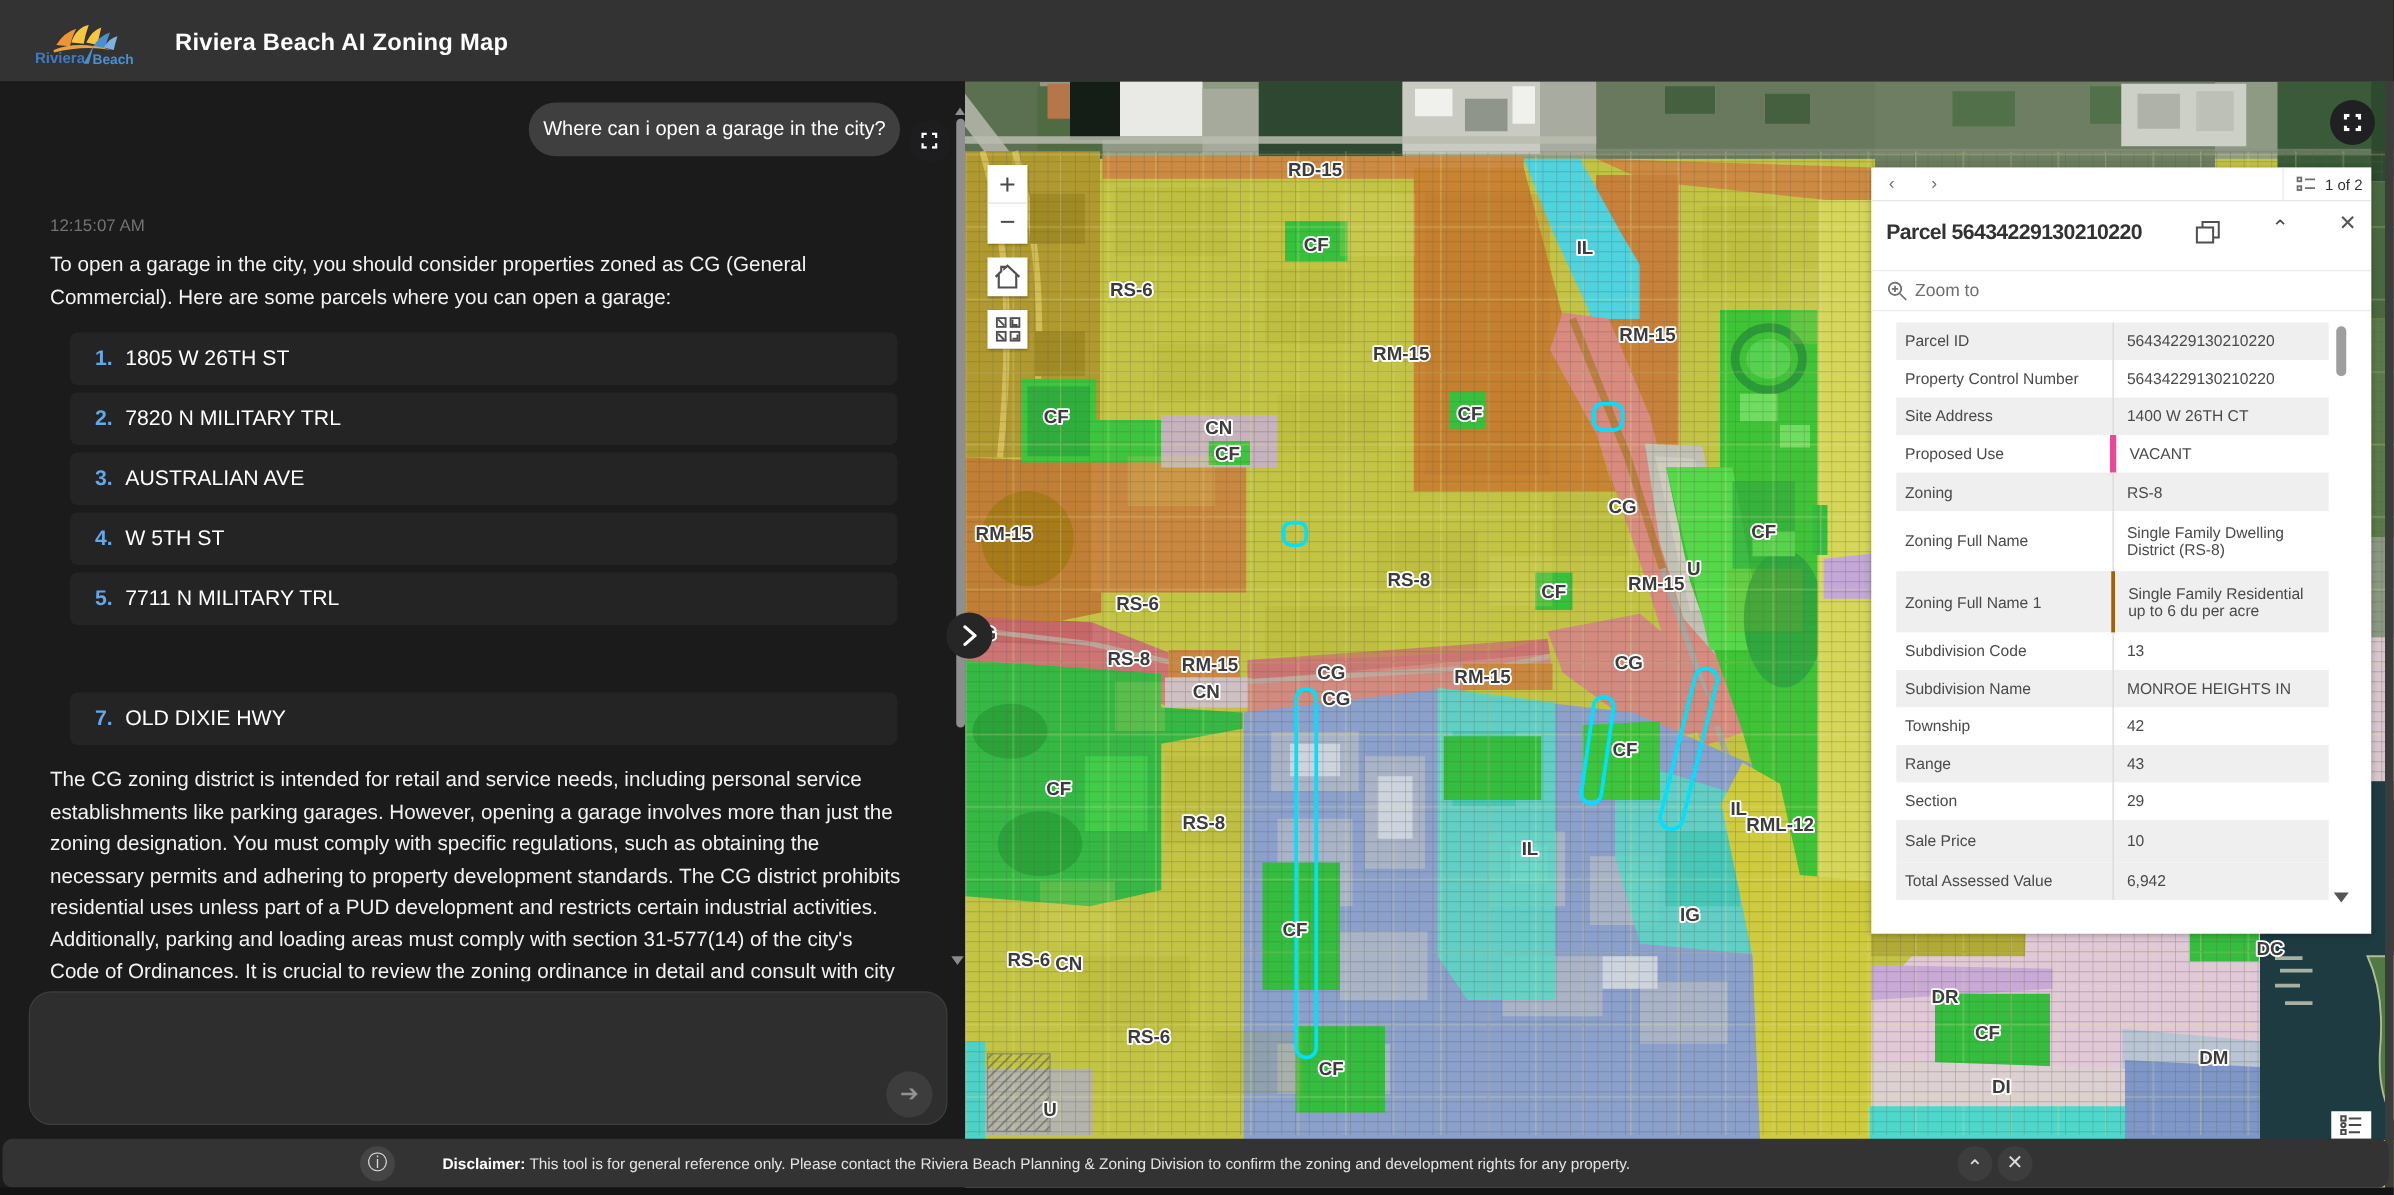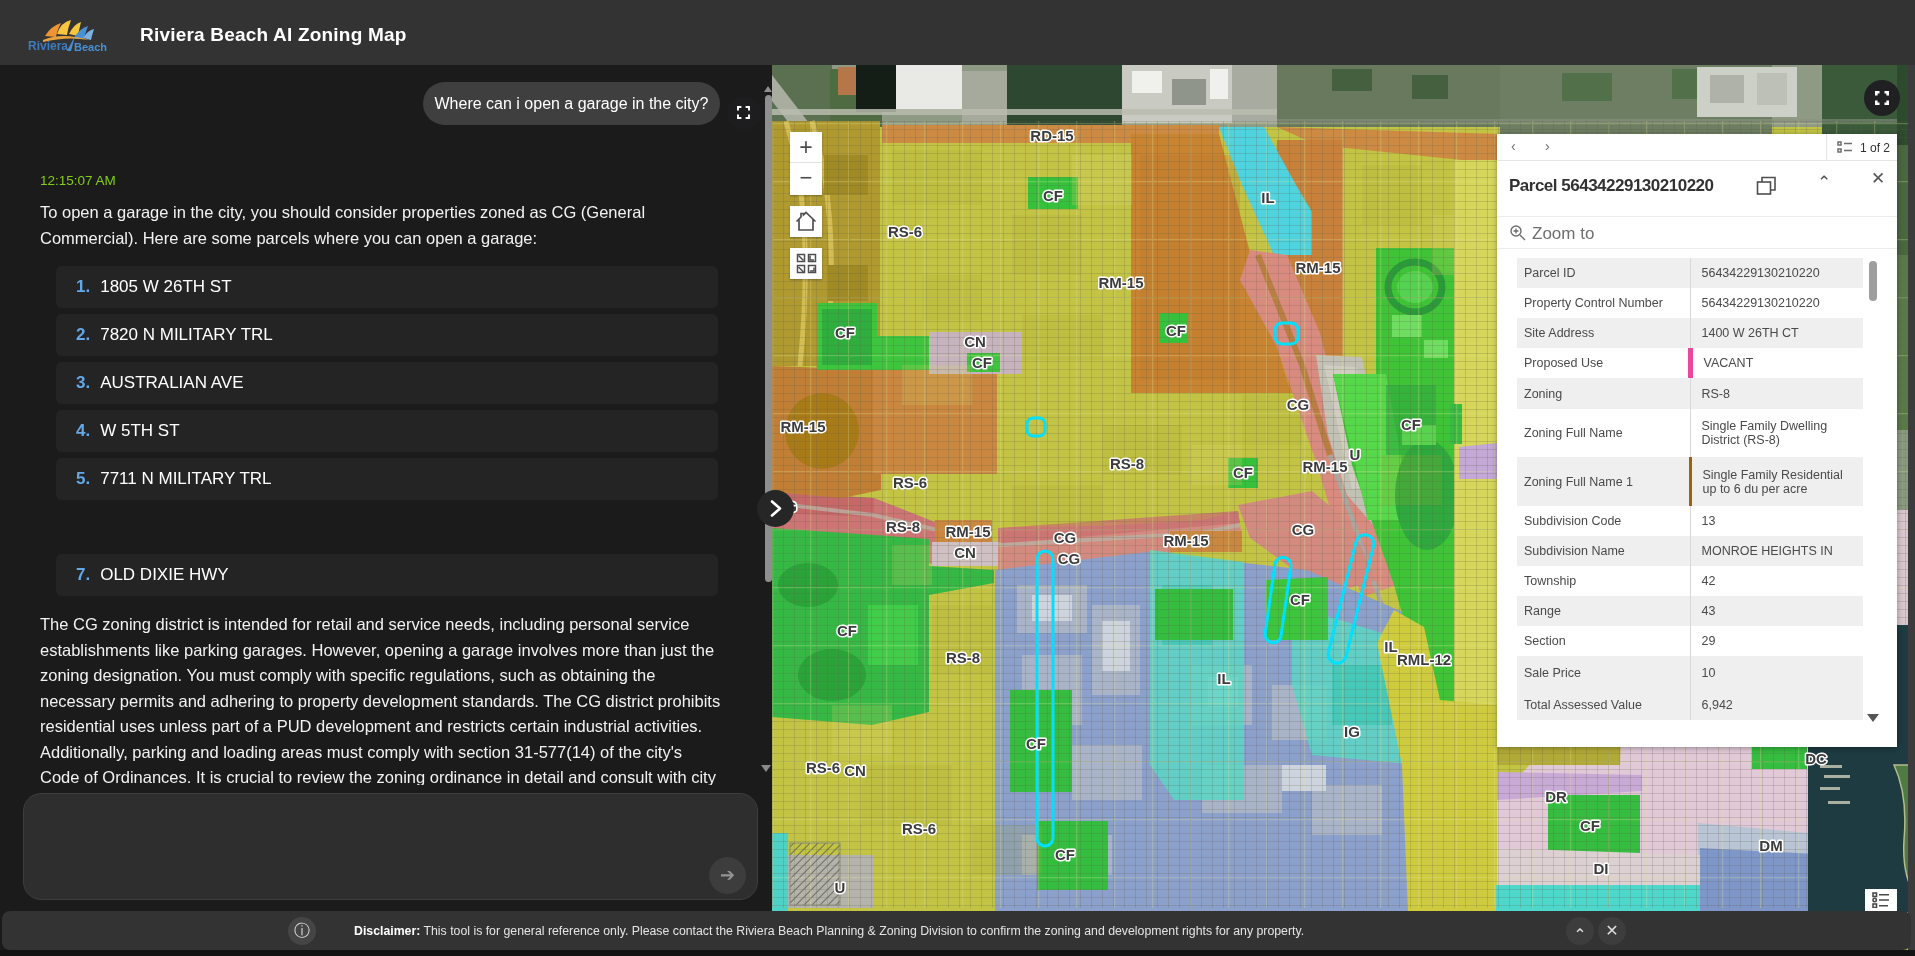--- a/index.html
+++ b/index.html
@@ -5,21 +5,21 @@
   * { margin:0; padding:0; box-sizing:border-box; }
   html,body { width:1915px; height:956px; overflow:hidden; background:#111; font-family:"Liberation Sans", sans-serif; }
   #page { position:relative; width:1915px; height:956px; overflow:hidden; }
   
   #header { position:absolute; left:0; top:0; width:1915px; height:65px; background:#333333; z-index:30; }
   #title { position:absolute; left:140px; top:24px; font-size:19px; font-weight:bold; color:#ffffff; letter-spacing:0.2px; }
   
   #chat { position:absolute; left:0; top:65px; width:772px; height:891px; background:#1b1b1b; z-index:10; overflow:hidden; }
   #bubble { position:absolute; left:423px; top:17px; width:297px; height:43px; border-radius:22px; background:#3f3f3f; color:#fff; font-size:16px; line-height:43px; text-align:center; white-space:nowrap; }
   #expandbtn { position:absolute; left:727px; top:31px; width:34px; height:34px; border-radius:50%; background:#1d1d1f; }
-  #stamp { position:absolute; left:40px; top:108px; font-size:13.5px; color:#84cc16; }
+  #stamp { position:absolute; left:40px; top:108px; font-size:13.5px; color:#737373; }
   .ptext { position:absolute; left:40px; width:690px; font-size:16.5px; line-height:25.5px; color:#f2f2f2; }
   .lrow { position:absolute; left:56px; width:662px; height:42px; border-radius:6px; background:#242424; font-size:17px; line-height:42px; color:#fff; }
   .lrow b { color:#64a8e8; font-weight:700; margin-left:20px; margin-right:10px; }
   #inputbox { position:absolute; left:23px; top:728px; width:735px; height:107px; border-radius:18px; background:#2e2e2e; border:1px solid #3d3d3d; }
   #sendbtn { position:absolute; left:709px; top:792px; width:37px; height:37px; border-radius:50%; background:#3d3d3d; color:#939393; font-size:18px; text-align:center; line-height:37px; }
   #chatscroll { position:absolute; left:765px; top:30px; width:7px; height:487px; background:#8f8f8f; border-radius:4px; }
   
   #map { position:absolute; left:772px; top:65px; width:1143px; height:891px; z-index:5; overflow:hidden; }
   
   .mbtn { position:absolute; background:#fff; width:32px; height:31px; color:#555; text-align:center; box-shadow:0 1px 2px rgba(0,0,0,.3); }
@@ -454,21 +454,21 @@
       <span style="position:absolute;left:374px;top:7px;color:#555;font-size:17px;">✕</span>
     </div>
 
     <div style="position:absolute;left:0;top:82px;width:400px;height:33px;border-top:1px solid #ececec;border-bottom:1px solid #ececec;">
       <svg style="position:absolute;left:12px;top:7px;" width="17" height="17" viewBox="0 0 17 17">
           <g fill="none" stroke="#6e6e6e" stroke-width="1.4">
             <circle cx="7" cy="7" r="5"></circle>
             <path d="M11 11 L16 16 M4.5 7 H9.5 M7 4.5 V9.5"></path>
           </g>
         </svg>
-      <span style="position:absolute;left:35px;top:7px;color:#6e6e6e;font-size:17px;">Zoom to</span>
+      <span style="position:absolute;left:35px;top:7px;color:#6e6e6e;font-size:14px;">Zoom to</span>
     </div>
 
     <div id="ptable" style="position:absolute;left:20px;top:124px;width:346px;font-size:12.5px;color:#4a4a4a;">
       <table style="border-collapse:collapse;width:346px;">
         <tbody>
             <tr style="background:#efefef;height:30px;">
               <td style="width:173px;padding-left:7px;border-right:1px solid #d8d8d8;">Parcel ID</td>
               <td style="padding-left:11px;">56434229130210220</td>
             </tr>
         <tr style="background:#fff;height:30px;">

